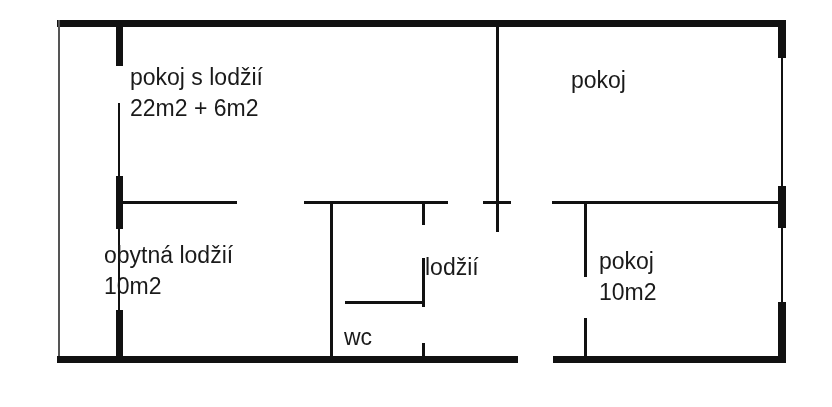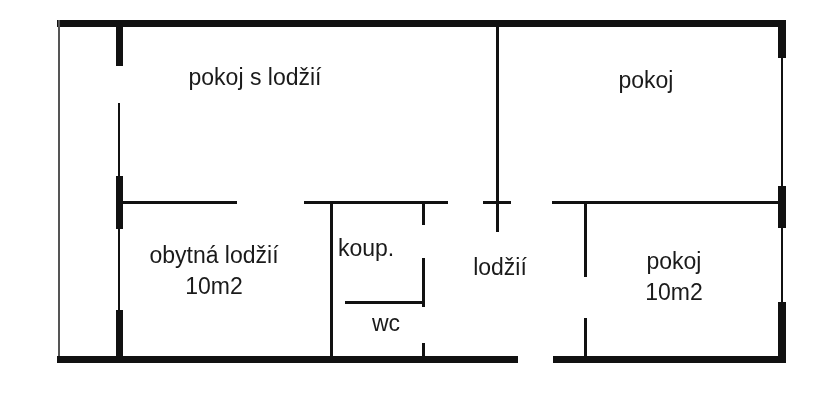--- a/index.html
+++ b/index.html
@@ -9,21 +9,21 @@
     width:832px;height:407px;
     background:#ffffff;
     font-family:"Liberation Sans", sans-serif;
     color:#1a1a1a;
     overflow:hidden;
   }
   .w{position:absolute;background:#111111;}
   .w.gray{background:#555555;}
   .room-label{
     position:absolute;
-    text-align:center;
+    text-align:left;
     font-size:23px;
     line-height:31px;
     color:#1a1a1a;
     white-space:nowrap;
   }
   .room-label.left-align{text-align:left;}
   .room-label span{display:block;}
 </style>
 </head>
 <body>
@@ -56,36 +56,34 @@
   <div class="w" style="left:330px;top:201px;width:3px;height:155px;"></div>
   <div class="w" style="left:422px;top:201px;width:3px;height:24px;"></div>
   <div class="w" style="left:422px;top:258px;width:3px;height:49px;"></div>
   <div class="w" style="left:422px;top:343px;width:3px;height:13px;"></div>
   <div class="w" style="left:345px;top:301px;width:80px;height:3px;"></div>
   <div class="w" style="left:584px;top:201px;width:3px;height:76px;"></div>
   <div class="w" style="left:584px;top:318px;width:3px;height:38px;"></div>
 
   <div class="room-label" style="left:130px;top:62px;width:250px;">
     <span>pokoj s lodžií</span>
+    <span>22m2 + 6m2</span>
   </div>
 
   <div class="room-label" style="left:571px;top:65px;width:150px;">
     <span>pokoj</span>
   </div>
 
   <div class="room-label" style="left:104px;top:240px;width:220px;">
     <span>obytná lodžií</span>
     <span>10m2</span>
   </div>
 
-  <div class="room-label left-align" style="left:338px;top:233px;">
-    <span>koup.</span>
-  </div>
 
-  <div class="room-label left-align" style="left:344px;top:308px;margin-left:28px;">
+  <div class="room-label left-align" style="left:344px;top:322px;">
     <span>wc</span>
   </div>
 
   <div class="room-label" style="left:425px;top:252px;width:150px;">
     <span>lodžií</span>
   </div>
 
   <div class="room-label" style="left:599px;top:246px;width:150px;">
     <span>pokoj</span>
     <span>10m2</span>

